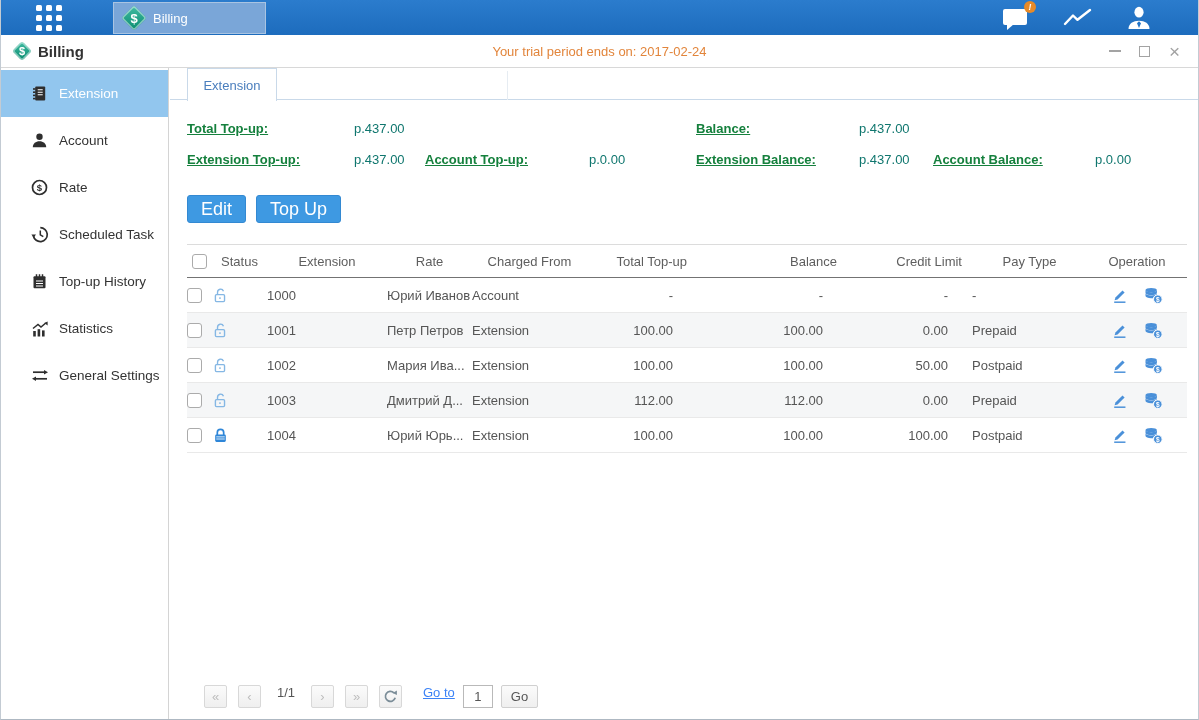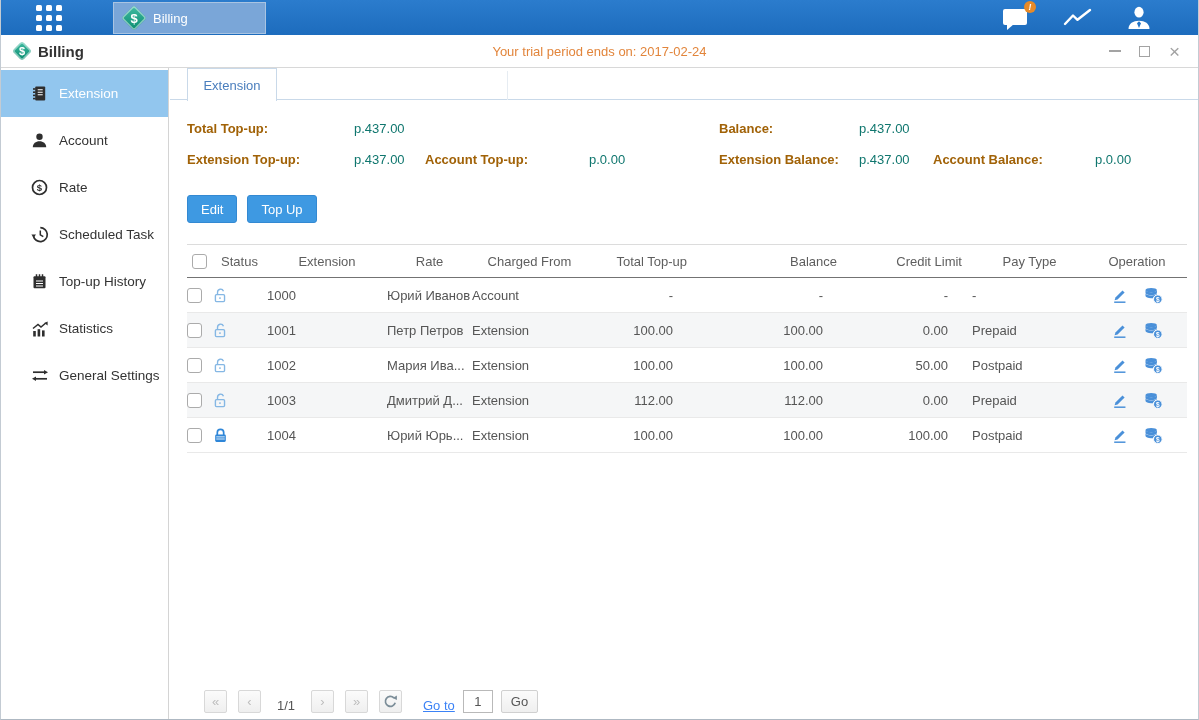--- a/index.html
+++ b/index.html
@@ -54,48 +54,48 @@
   .side-item.active { background:#92c6ee; color:#fff; }
   
   .content { position:absolute; left:169px; top:68px; right:0; bottom:0; background:#fff; }
   .tabbar { position:absolute; top:0; left:0; right:0; height:32px; border-bottom:1px solid #c9d9e9; }
   .tab { position:absolute; left:17px; top:0; width:90px; height:33px; background:#fff;
     border:1px solid #c9d9e9; border-bottom:none; display:flex; align-items:center;
     justify-content:center; color:#4a7ebd; cursor:pointer; z-index:2; }
   .tab-ghost { position:absolute; left:337px; top:3px; height:29px; border-right:1px solid #e6ecf2; }
   .summary { position:absolute; top:32px; left:0; right:0; height:93px; }
   .sm { position:absolute; white-space:nowrap; }
-  .sm-label { font-weight:bold; color:#a16207; }
+  .sm-label { font-weight:bold; color:#15803d;text-decoration:underline; }
   .sm-value { color:#0f766e;margin-left:37px; }
   .r1 { top:21px; } .r2 { top:52px; }
   .c1 { left:17px; } .c2 { left:147px; } .c3 { left:255px; } .c4 { left:382px; }
-  .c5 { left:549px; } .c6 { left:652px; } .c7 { left:763px; } .c8 { left:888px; }
+  .c5 { left:526px; } .c6 { left:652px; } .c7 { left:763px; } .c8 { left:888px; }
   .actions { position:absolute; top:127px; left:17px; display:flex; gap:10px; }
   .btn { background:#3e99e2; color:#fff; border:1px solid #3389d2; border-radius:3px;
-    height:28px; padding:0 13px; font-size:13px; font-family:"Liberation Sans",sans-serif;
+    height:28px; padding:0 13px; font-size:18px; font-family:"Liberation Sans",sans-serif;
     display:flex; align-items:center; cursor:pointer; }
   
   .table-wrap { position:absolute; top:176px; left:17px; right:14px; }
   table { width:100%; border-collapse:collapse; table-layout:fixed; }
   thead th { height:33px; border-top:1px solid #dcdcdc; border-bottom:1px solid #737373;
     font-weight:normal; color:#5e5e5e; text-align:center; }
   tbody td { height:35px; border-bottom:1px solid #e9e9e9; color:#555; text-align:left;
     overflow:hidden; white-space:nowrap; }
   tbody tr:nth-child(even) { background:#f5f6f7; }
   th.num, td.num { text-align:right; }
   th.num { padding-right:10px; }
   td.num { padding-right:24px; }
   .checkbox { display:inline-block; width:15px; height:15px; border:1px solid #ababab;
     border-radius:3px; background:#fff; vertical-align:middle; cursor:pointer; }
   .lock { display:inline-flex; cursor:pointer; vertical-align:middle; }
   .op-icons { display:flex; justify-content:center; align-items:center; gap:16px; }
   .op-icons span { display:inline-flex; cursor:pointer; }
   
   .pager { position:absolute; left:17px; right:14px; bottom:6px; height:28px;
-    display:flex; align-items:flex-end;padding-left:17px; }
+    display:flex; align-items:flex-start;padding-left:17px; }
   .pbtn { width:23px; height:23px; border:1px solid #d8d8d8; border-radius:2px;
     background:linear-gradient(#fbfbfb,#efefef); color:#bdbdbd;
     display:flex; align-items:center; justify-content:center; font-size:13px;
     margin-right:11px; cursor:pointer; }
   .pbtn-first::before { content:"\00AB"; } .pbtn-prev::before { content:"\2039"; }
   .pbtn-next::before { content:"\203A"; } .pbtn-last::before { content:"\00BB"; }
   .ppage { width:28px; text-align:center; color:#555; margin-right:11px; }
   .goto-label { margin:0 8px 0 10px; color:#3b82f6;text-decoration:underline; }
   .goto-input { width:30px; height:23px; border:1px solid #b9b9b9; text-align:center;
     font:13px "Liberation Sans",sans-serif; color:#555; margin-right:8px; }

